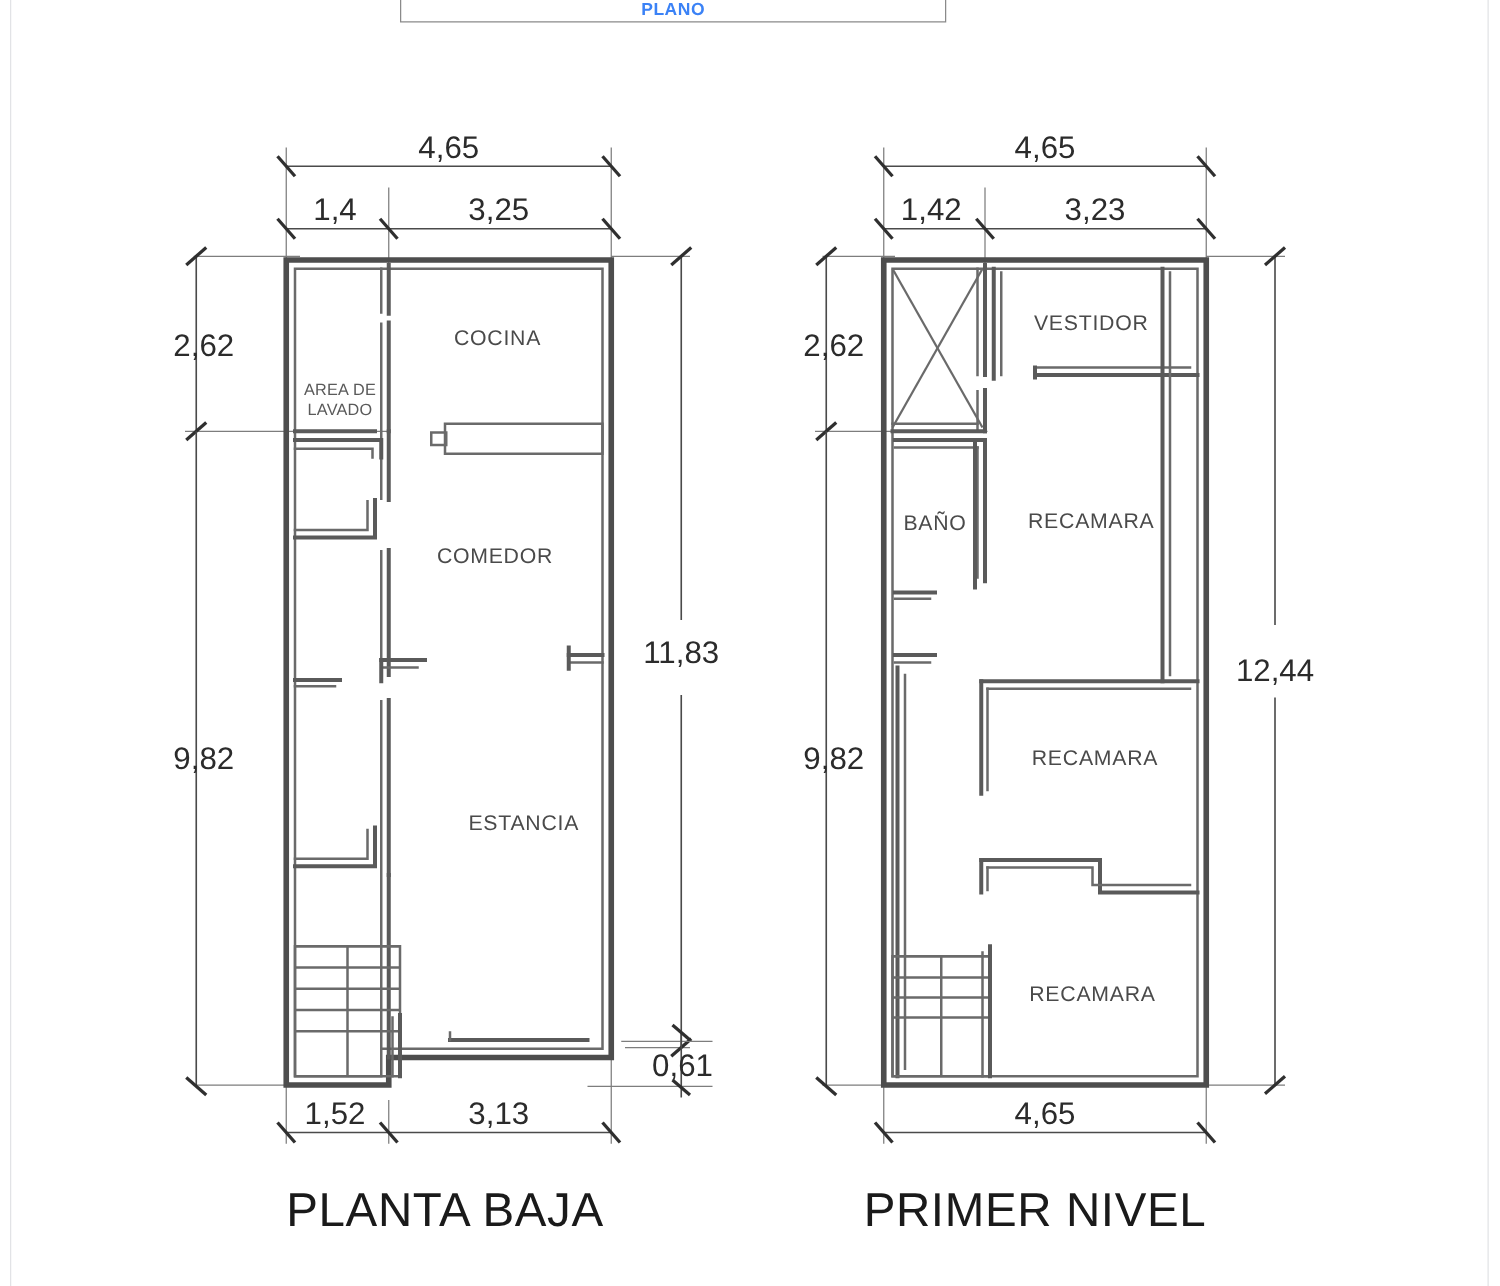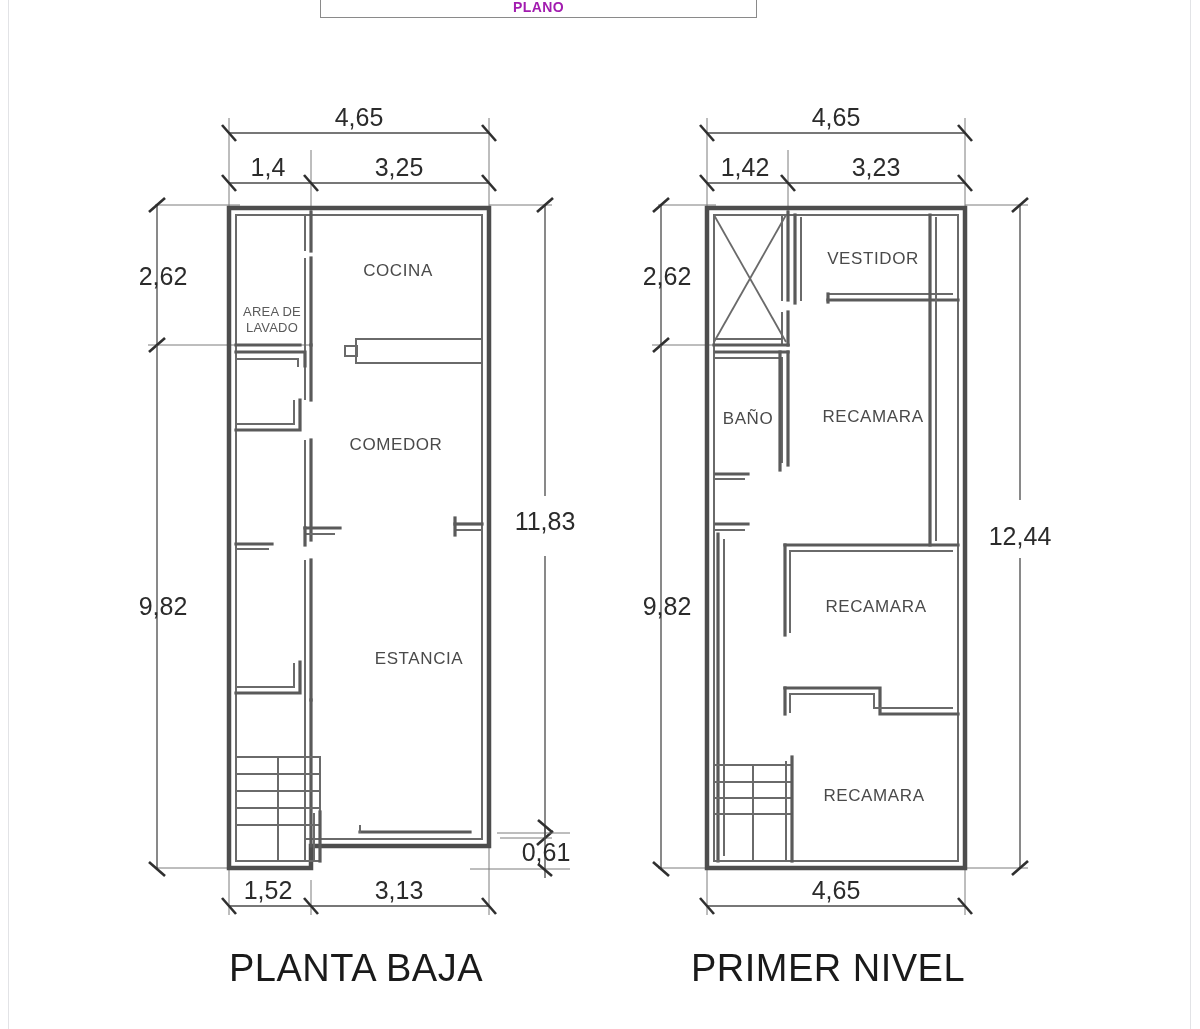--- a/index.html
+++ b/index.html
@@ -42,21 +42,21 @@
     box-sizing: border-box;
     display: flex;
     align-items: flex-end;
     justify-content: center;
     padding-bottom: 2px;
   }
   #plano-box .label {
     font-size: 14px;
     font-weight: bold;
     letter-spacing: 0.4px;
-    color: #a21caf;
+    color: #3b82f6;
   }
 
   svg#plan-svg {
     position: absolute;
     left: 0;
     top: 0;
     width: 1200px;
     height: 1029px;
     display: block;
   }

